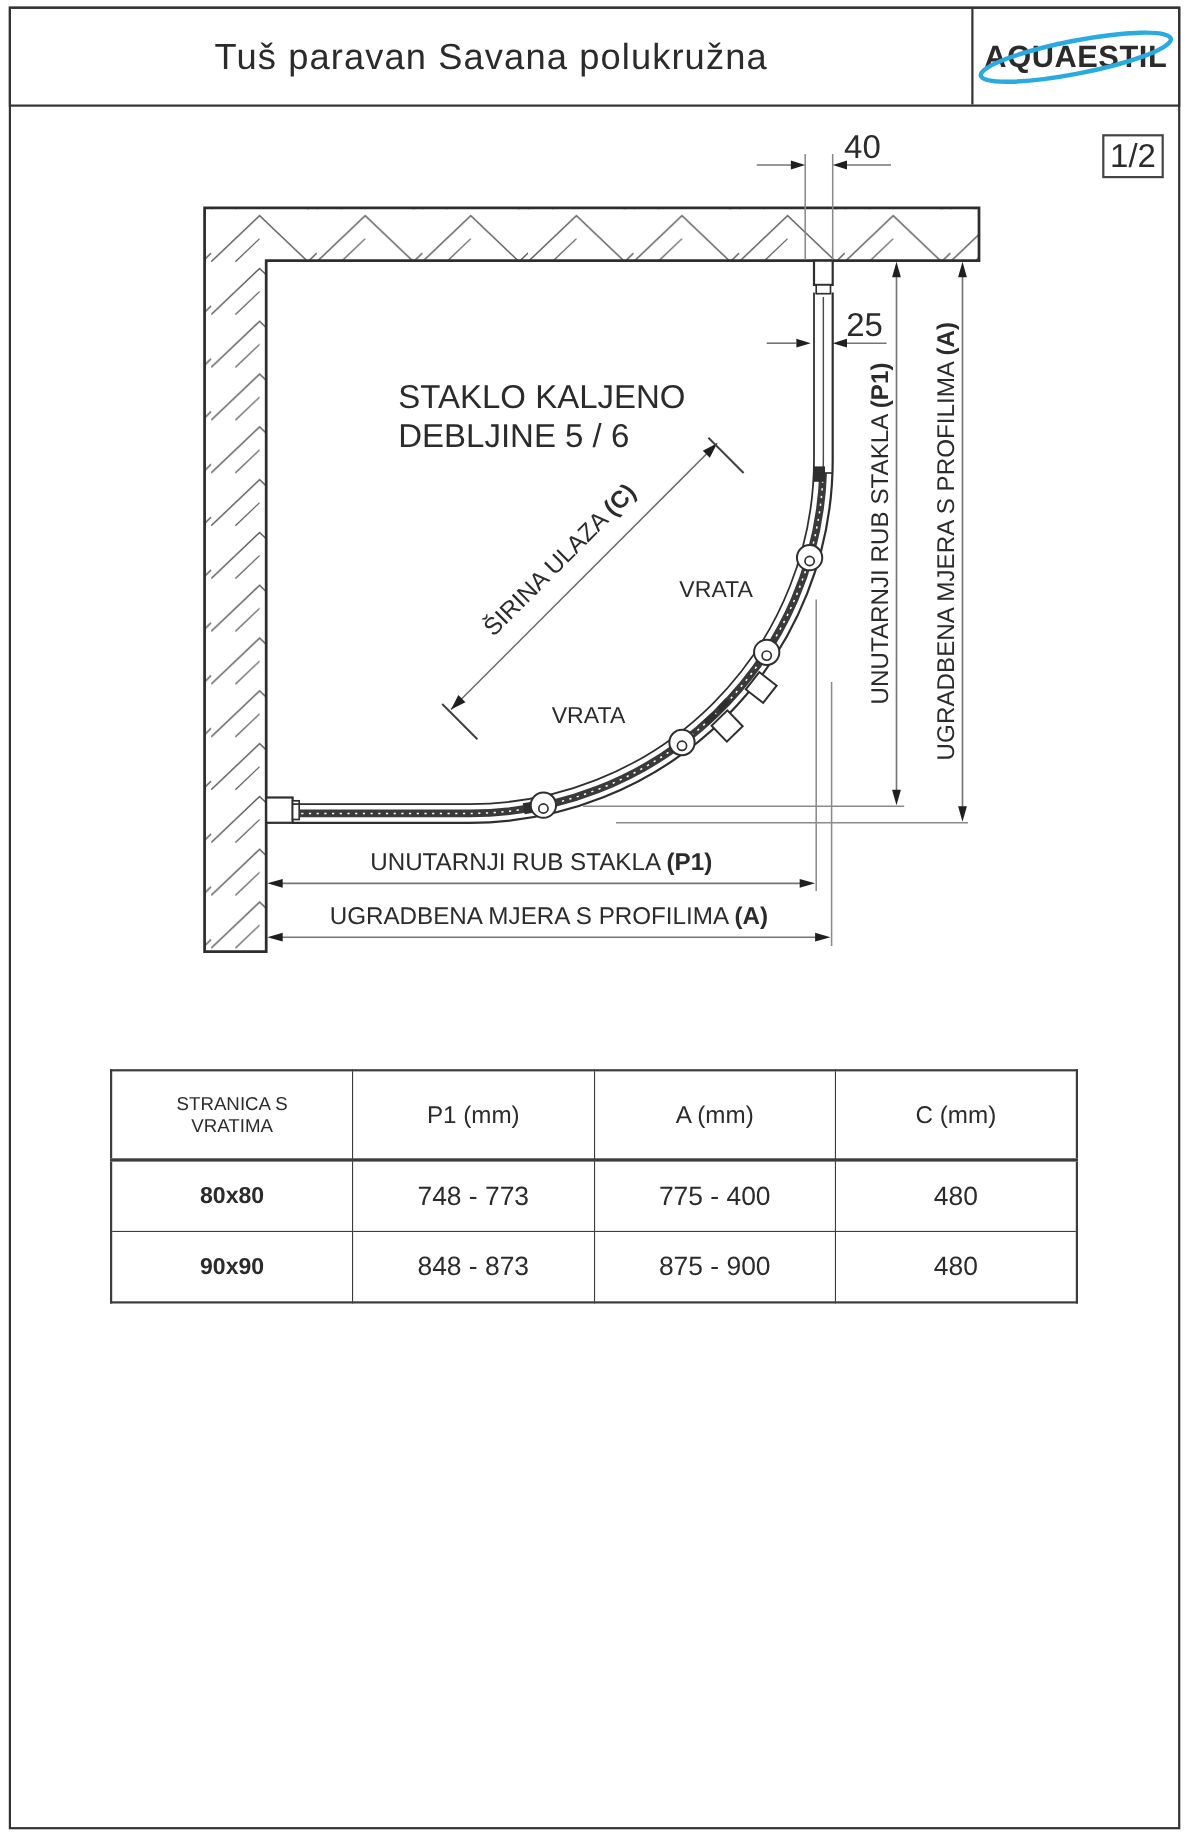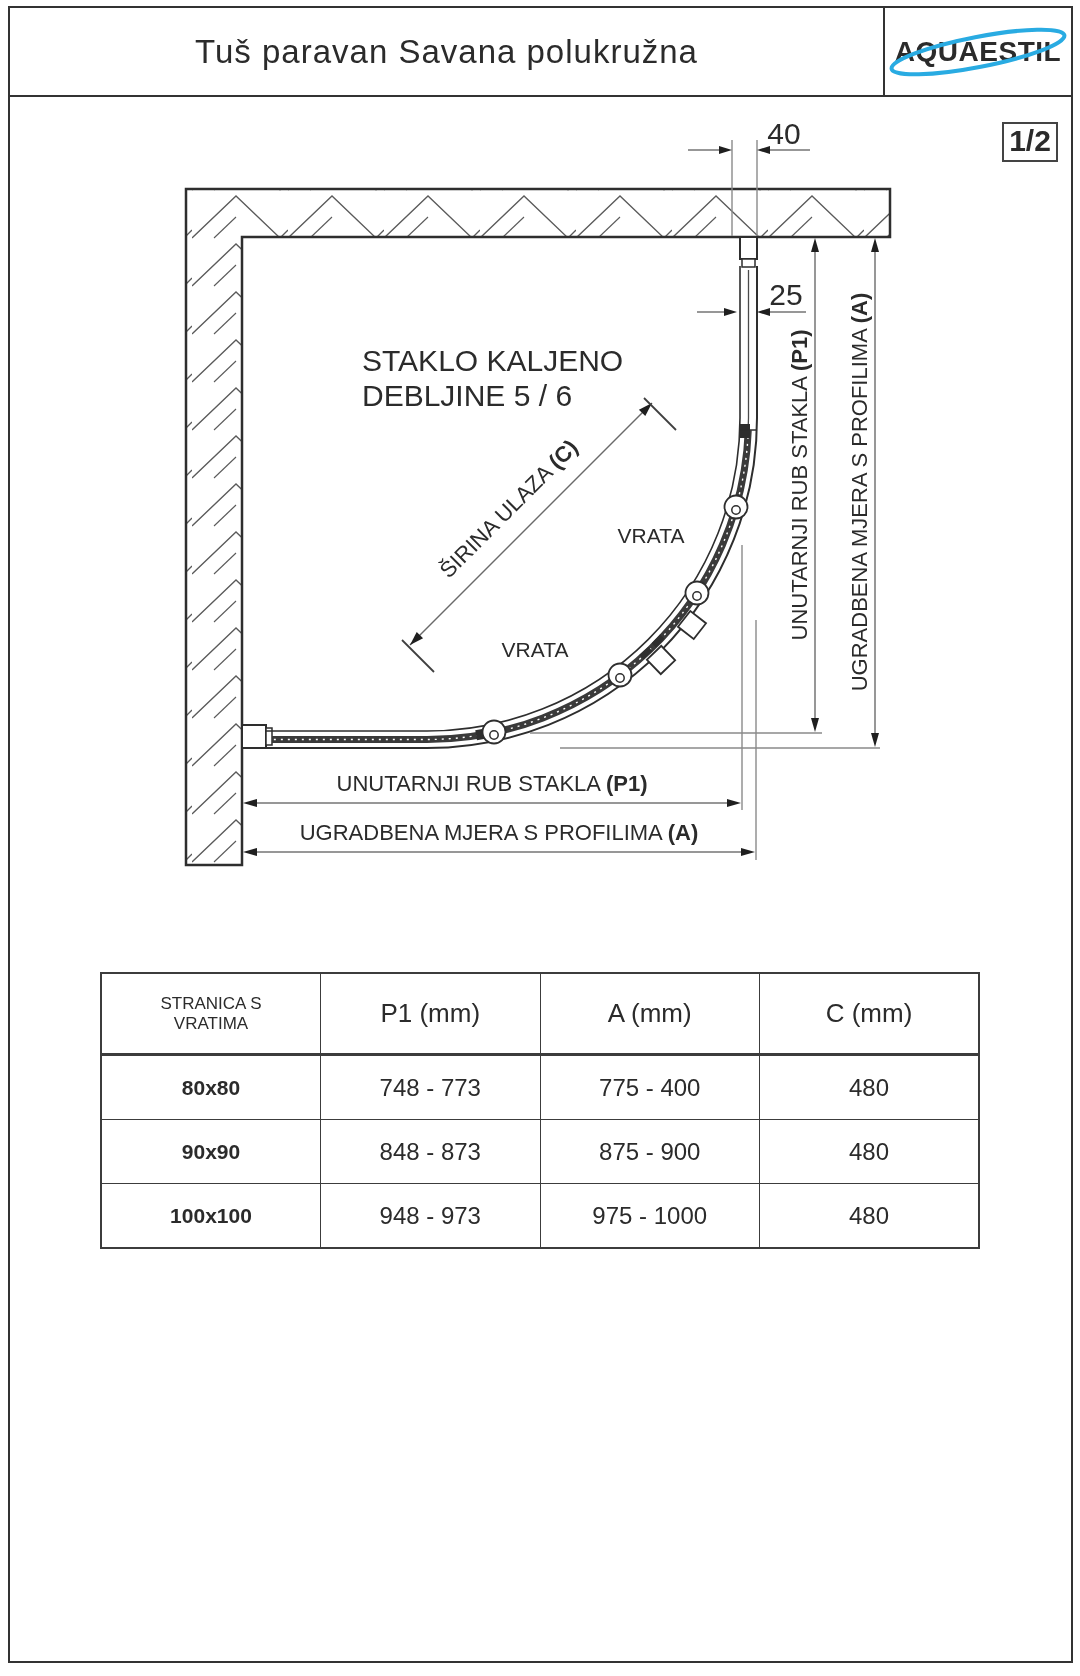--- a/index.html
+++ b/index.html
@@ -4,25 +4,25 @@
 <style>
   html,body{margin:0;padding:0;background:#fff;}
   body{width:1080px;height:1676px;position:relative;font-family:"Liberation Sans","DejaVu Sans",sans-serif;color:#222;}
   .abs{position:absolute;}
   
   .page-border{left:8px;top:6px;width:1061px;height:1653px;border:2.5px solid #333;}
   .header-box{left:8px;top:6px;width:1061px;height:87px;border:2.5px solid #333;display:flex;justify-content:center;}
   .title-cell{width:874px;height:100%;display:flex;align-items:center;justify-content:center;}
   .title-cell h1{font-size:33px;font-weight:400;letter-spacing:1px;color:#2b2b2b;margin:0;}
   .logo-cell{flex:1;border-left:2.5px solid #333;display:flex;align-items:center;justify-content:center;}
-  .page-num{left:1002px;top:122px;width:52px;height:36px;border:2px solid #444;display:flex;align-items:flex-start;justify-content:center;font-size:30px;color:#2b2b2b;font-weight:bold;}
+  .page-num{left:1002px;top:122px;width:52px;height:36px;border:2px solid #444;display:flex;align-items:flex-end;justify-content:center;font-size:30px;color:#2b2b2b;}
   
   .size-table{left:100px;top:972px;width:880px;border-collapse:collapse;table-layout:fixed;}
   .size-table td,.size-table th{border:1.5px solid #3c3c3c;text-align:center;vertical-align:middle;padding:12px;color:#2b2b2b;font-weight:400;}
-  .size-table thead th{height:55px;font-size:26px;}
+  .size-table thead th{height:55px;font-size:22px;}
   .size-table thead th.small{font-size:17px;line-height:20px;}
   .size-table thead tr{border-bottom:3px solid #3c3c3c;}
   .size-table tbody td{height:39px;font-size:24px;}
   .size-table tbody td.model{font-weight:bold;font-size:21px;}
   .size-table{border:2px solid #3c3c3c;}
   svg text{fill:#2b2b2b;}
 </style>
 </head>
 <body>
 
@@ -189,20 +189,14 @@
       <td>748 - 773</td>
       <td>775 - 400</td>
       <td>480</td>
     </tr>
     <tr>
       <td class="model">90x90</td>
       <td>848 - 873</td>
       <td>875 - 900</td>
       <td>480</td>
     </tr>
-    <tr>
-      <td class="model">100x100</td>
-      <td>948 - 973</td>
-      <td>975 - 1000</td>
-      <td>480</td>
-    </tr>
   </tbody>
 </table>
 
 </body></html>

